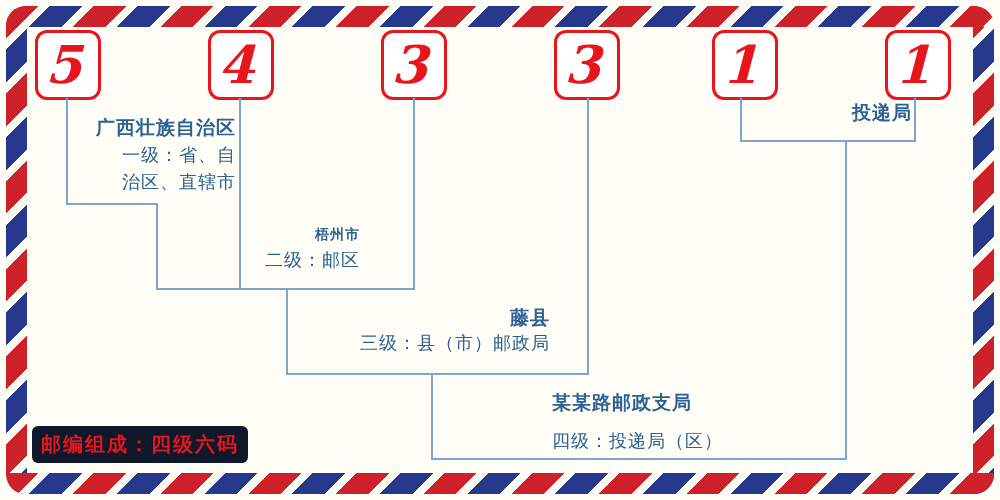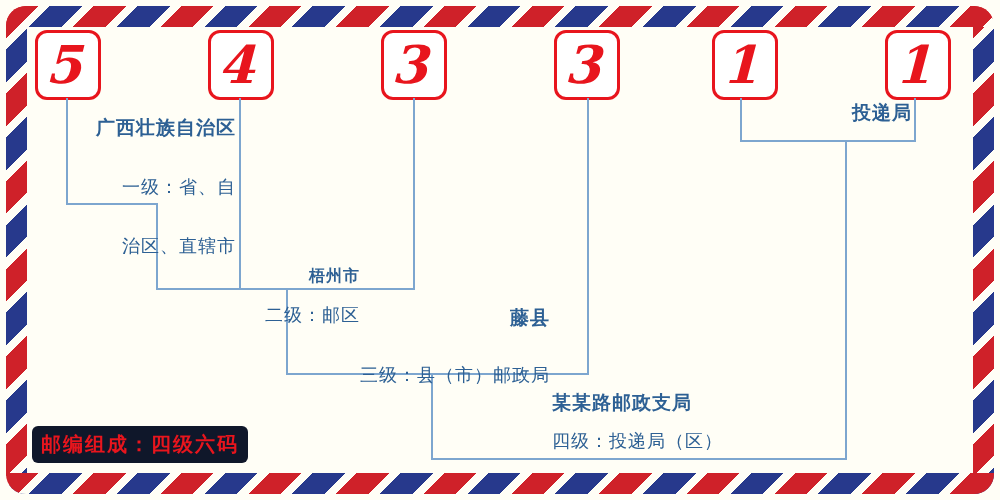--- a/index.html
+++ b/index.html
@@ -52,25 +52,25 @@
     color:#e8151d;
     transform:skewX(-4deg);
   }
 
   
   .line { position:absolute; background:#7da6cf; }
 
   
   .lbl { position:absolute; color:#2d6094; }
   .lbl .name { font-weight:bold; font-size:19px; letter-spacing:1px; }
-  .lbl .desc { font-size:18px; letter-spacing:1px;margin-top:32px; }
+  .lbl .desc { font-size:18px; letter-spacing:1px; }
   .center { text-align:right; }
   .lvl1 .name, .lvl1 .desc { line-height:27px; }
-  .lvl2 .name { font-size:16px;margin-top:40px; }
-  .lvl2 .desc { margin-top:16px; }
+  .lvl2 .name { font-size:14px; }
+  .lvl2 .desc { margin-top:4px; }
   .lvl3 .desc { }
   .lvl4 .desc { margin-top:13px; }
 
   .footer-note {
     position:absolute; left:32px; top:426px;
     background:#0f172a;
     padding:5px 9px;
     border-radius:6px;
     color:#e8151d;
     font-weight:bold;

